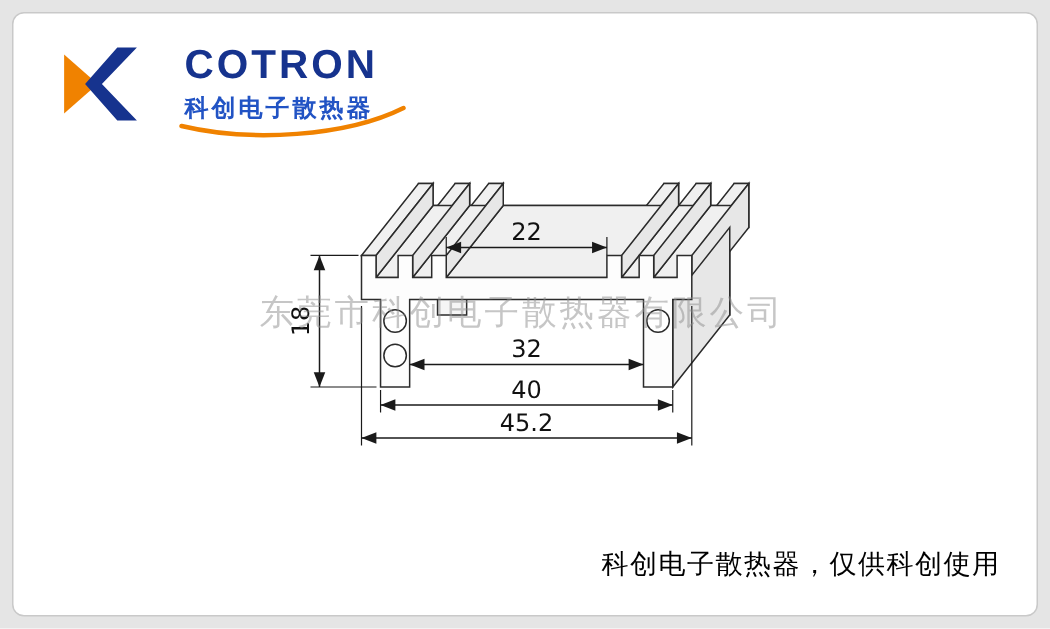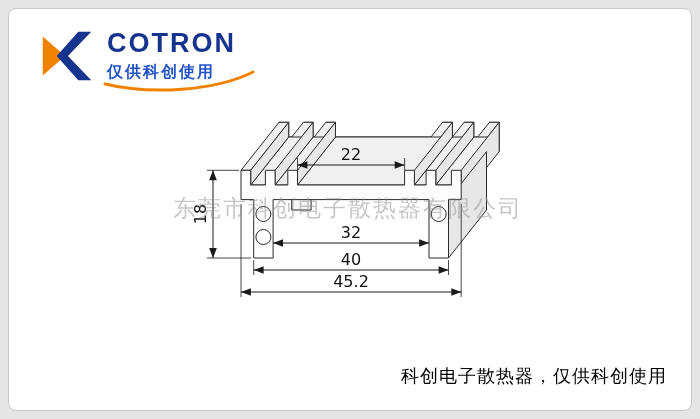--- a/index.html
+++ b/index.html
@@ -12,21 +12,21 @@
   }
   .card {
     position:absolute; left:8px; top:8px; right:8px; bottom:8px;
     background:#ffffff;
     border:1px solid #c9c9c9;
     border-radius:8px;
     overflow:hidden;
   }
   .logo {
     position:absolute; left:30px; top:18px;
-    display:flex; align-items:center; gap:12px;
+    display:flex; align-items:center; gap:28px;
     z-index:3;
   }
   .logo-mark { width:56px; height:58px; }
   .logo-text { display:flex; flex-direction:column; }
   .brand {
     font-size:27px; font-weight:bold; color:var(--brand-blue);
     letter-spacing:2px; line-height:1.15;
   }
   .subtitle-wrap { position:relative; margin-top:3px; height:22px; }
   .subtitle {
@@ -66,21 +66,21 @@
 <div class="card">
 
   <div class="logo">
     <svg class="logo-mark" viewBox="0 0 60 60" aria-hidden="true">
       <polygon points="4,9 28,30 4,51" style="fill:var(--accent-orange)"></polygon>
       <polygon points="56,4 31,30 56,56 42,56 19,30 42,4" style="fill:var(--brand-blue)"></polygon>
     </svg>
     <div class="logo-text">
       <div class="brand">COTRON</div>
       <div class="subtitle-wrap">
-        <span class="subtitle">仅供科创使用</span>
+        <span class="subtitle">科创电子散热器</span>
         <svg class="swoosh" viewBox="0 0 152 24" aria-hidden="true">
           <path d="M2,15 C48,26 112,22 150,3" fill="none" style="stroke:var(--accent-orange)" stroke-width="3" stroke-linecap="round"></path>
         </svg>
       </div>
     </div>
   </div>
 
   <svg class="drawing-svg" viewBox="8 8 684 403" width="684" height="403">
     <defs>
       <marker id="arrow" viewBox="0 0 10 8" markerWidth="11" markerHeight="9" refX="9.5" refY="4" orient="auto-start-reverse" markerUnits="userSpaceOnUse">

